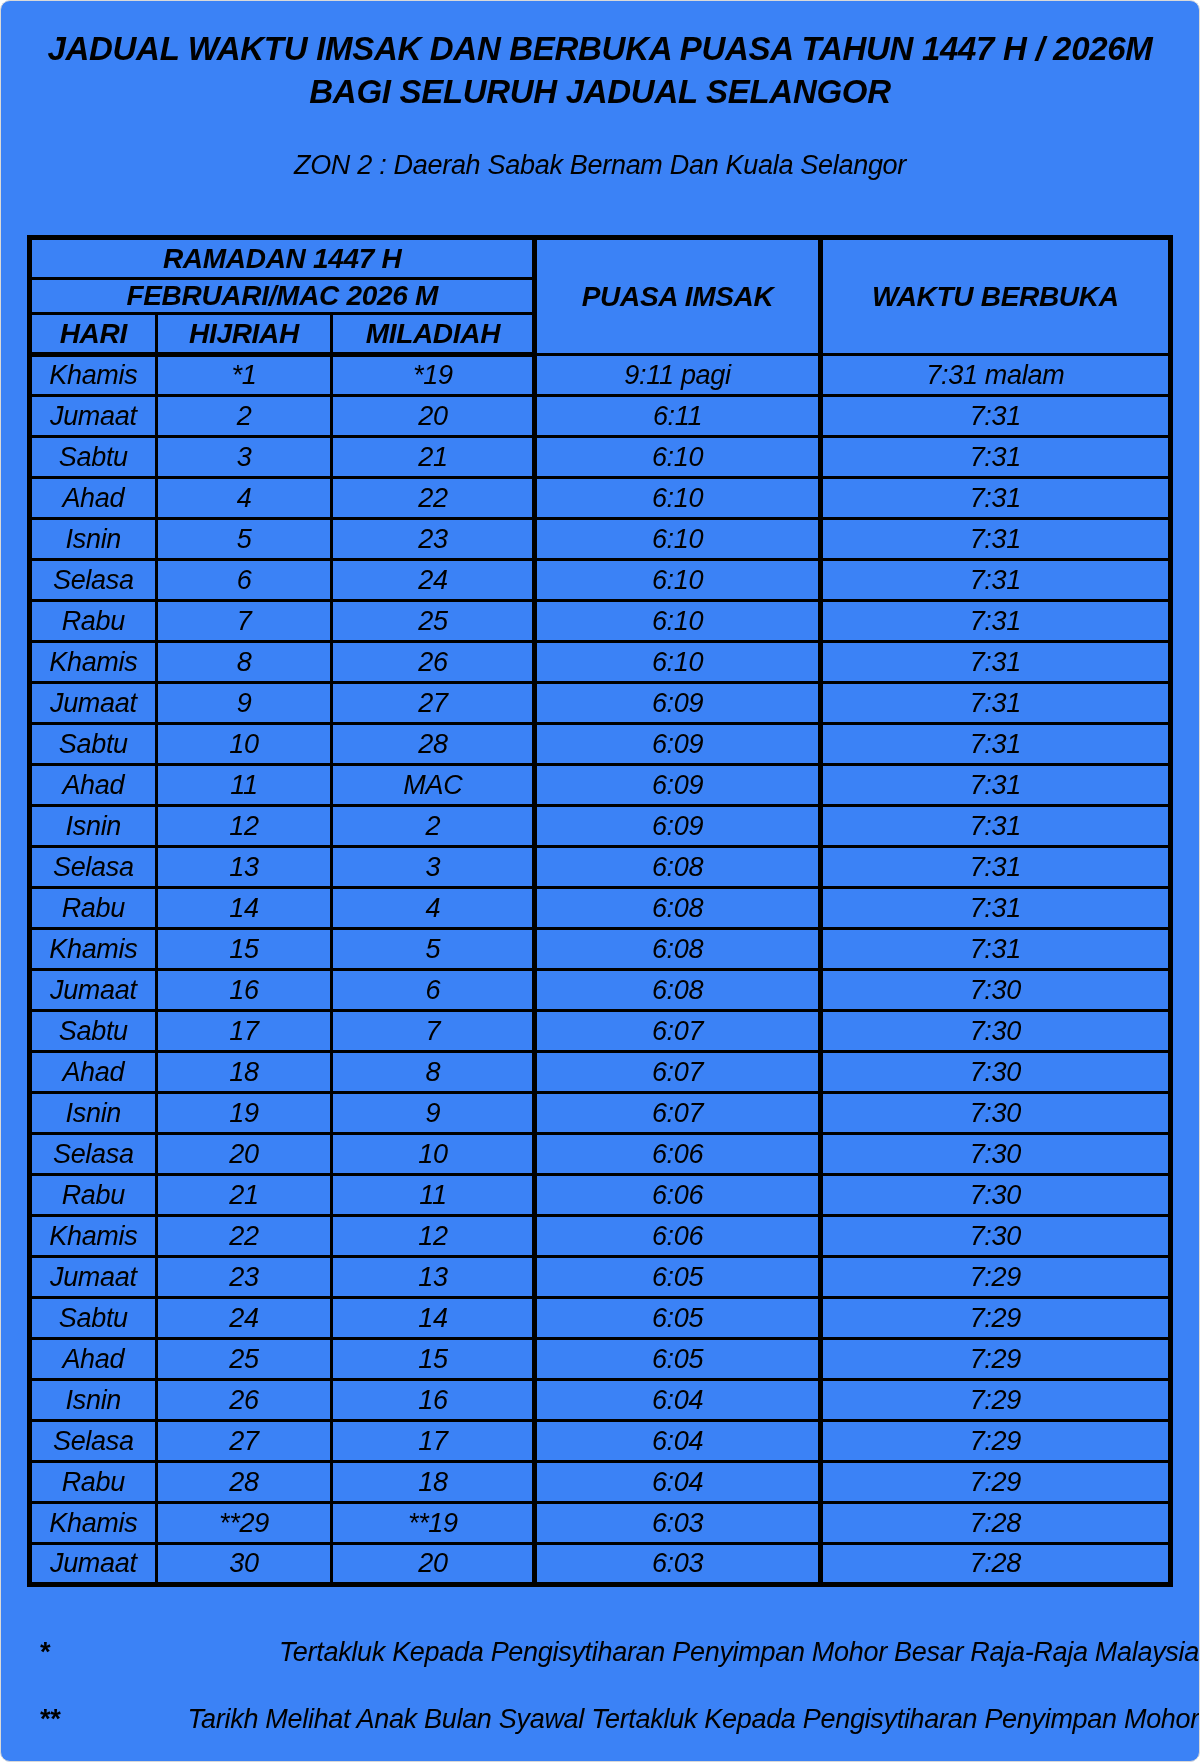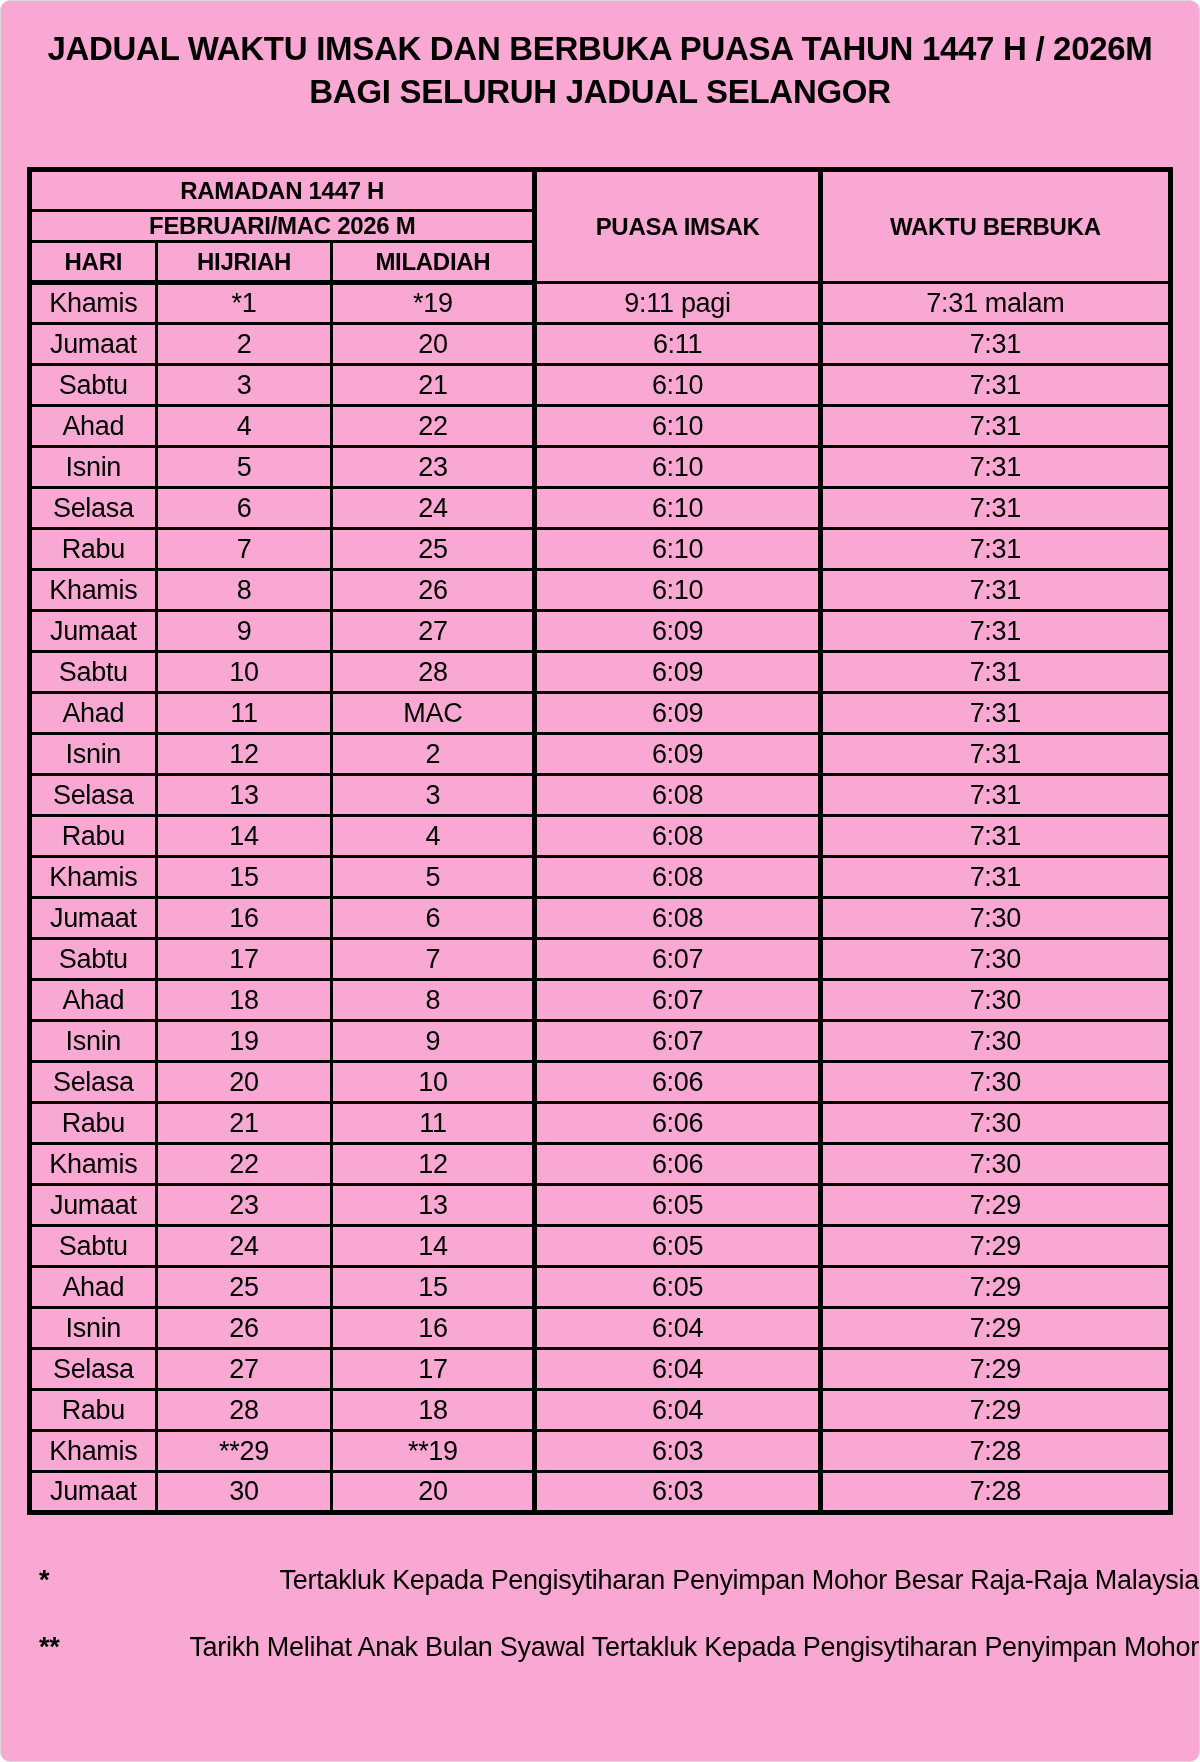--- a/index.html
+++ b/index.html
@@ -6,25 +6,26 @@
   html, body { background: #ffffff; }
   body {
     width: 1200px;
     font-family: "Liberation Sans", "DejaVu Sans", sans-serif;
     color: #000000;
     -webkit-font-smoothing: antialiased;
   }
   .page {
     width: 1200px;
     height: 1762px;
-    background: #f9a8d4;
+    background: #3b82f6;
     border: 1px solid #d9d9d9;
     border-radius: 10px;
     overflow: hidden;
     padding-top: 26px;
+    font-style: italic;
   }
   .title {
     text-align: center;
     font-weight: bold;
     font-size: 33px;
     line-height: 43px;
     letter-spacing: -0.3px;
   }
   .subtitle {
     text-align: center;
@@ -41,21 +42,21 @@
   }
   table.schedule th, table.schedule td {
     border: 3px solid #000;
     text-align: center;
     vertical-align: middle;
     overflow: hidden;
     white-space: nowrap;
   }
   table.schedule th {
     font-weight: bold;
-    font-size: 24px;
+    font-size: 28px;
     letter-spacing: -0.3px;
   }
   table.schedule td {
     font-weight: normal;
     font-size: 27px;
     height: 41px;
     letter-spacing: -0.3px;
   }
   thead tr.h-row1 th { height: 41px; }
   thead tr.h-row2 th { height: 28px; }
@@ -82,20 +83,21 @@
 </head>
 <body>
 
 <div class="page">
 
   <div class="title">
     <div>JADUAL WAKTU IMSAK DAN BERBUKA PUASA TAHUN 1447 H / 2026M</div>
     <div>BAGI SELURUH JADUAL SELANGOR</div>
   </div>
 
+  <div class="subtitle">ZON 2 : Daerah Sabak Bernam Dan Kuala Selangor</div>
 
   <table class="schedule">
     <colgroup>
       <col style="width:11.1%">
       <col style="width:15.4%">
       <col style="width:17.8%">
       <col style="width:25.0%">
       <col style="width:30.7%">
     </colgroup>
     <thead>

